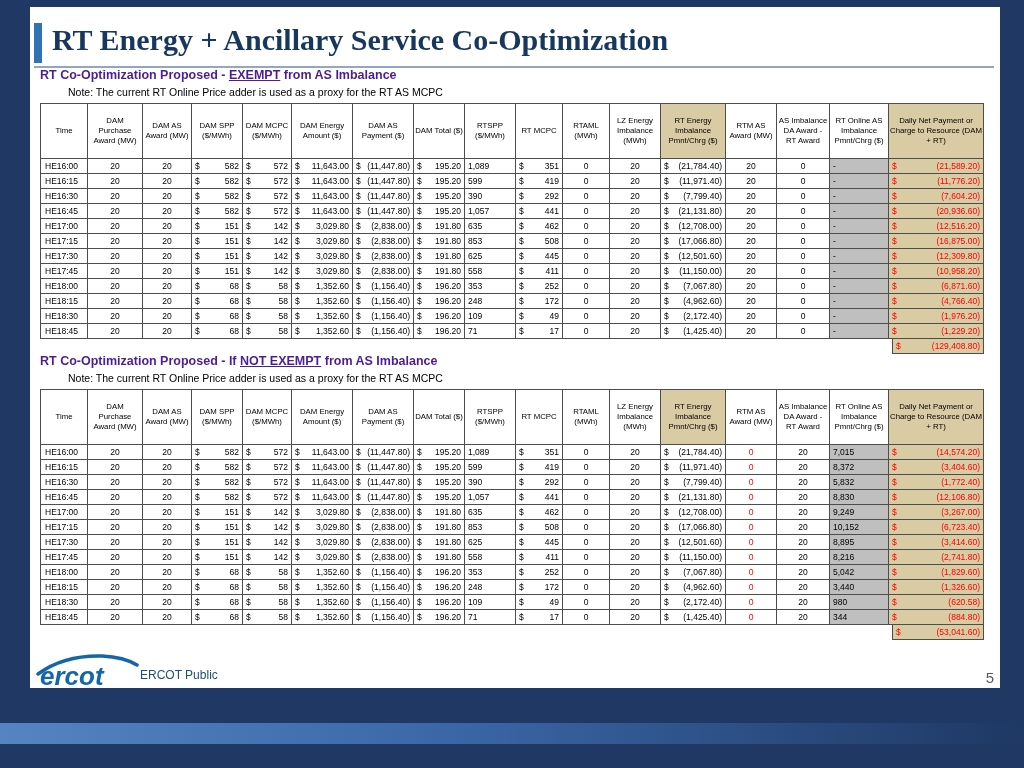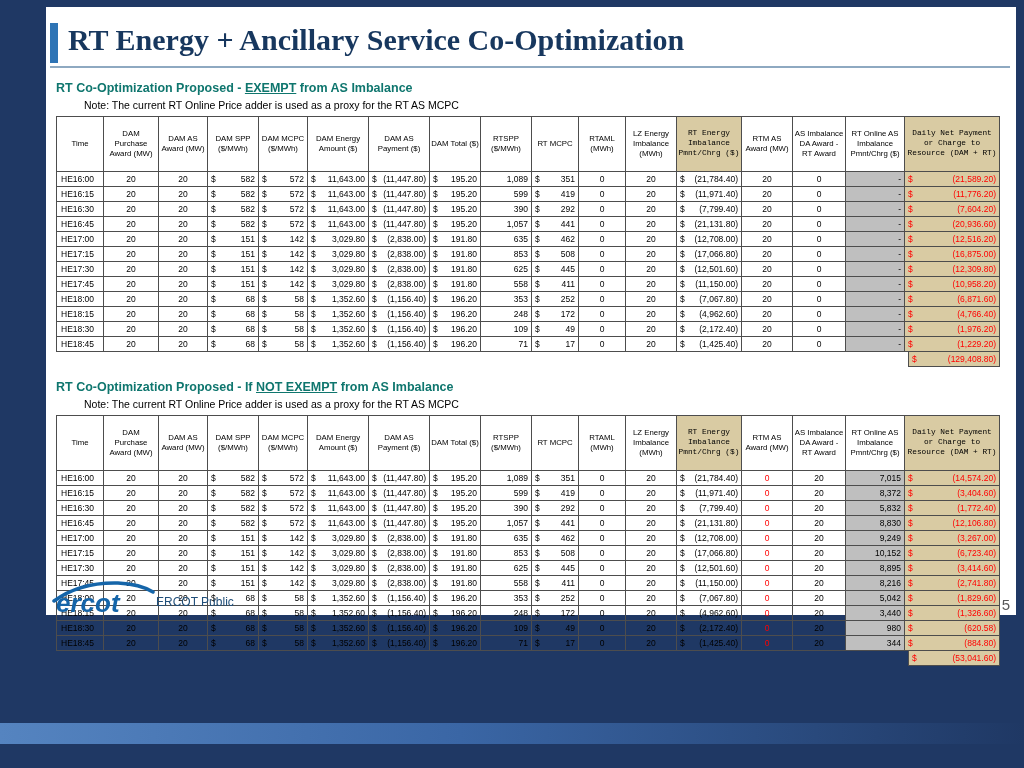--- a/index.html
+++ b/index.html
@@ -1,43 +1,43 @@
 <!DOCTYPE html>
 <html style="--frame: #1F3864; --accent: #2E74B5; --title: #17375E; --tan: #D9CBA3; --gray: #BFBFBF; --red: #FF0000; --footer: #1F4E79;"><head>
 <meta charset="utf-8">
 <style>
   html,body{margin:0;padding:0;}
   body{width:1024px;height:768px;font-family:"Liberation Sans",sans-serif;background:#1F3864;}
   .canvas{position:relative;width:1024px;height:768px;background:var(--frame,#1F3864);overflow:hidden;}
-  .slide{position:absolute;left:46px;top:7px;width:970px;height:608px;background:#ffffff;}
+  .slide{position:absolute;left:30px;top:7px;width:970px;height:681px;background:#ffffff;}
   .bottom-bar{position:absolute;left:0;top:723px;width:1024px;height:21px;
     background:linear-gradient(90deg,#5584C0 0%,#3A66A5 45%,#1F3864 100%);}
   .title-block{display:flex;align-items:flex-start;padding:16px 0 0 4px;}
   .accent{width:8px;height:40px;background:var(--accent,#2E74B5);margin-right:10px;}
   .title{font-family:"Liberation Serif",serif;font-weight:bold;font-size:30px;color:var(--title,#17375E);line-height:1.15;}
   .rule{margin:3px 6px 0 4px;border-top:2px solid #8EA9C1;}
   .sec{margin-left:10px;}
-  .sec-heading{margin-top:13px;font-size:12.5px;font-weight:600;color:#0f766e;}
+  .sec-heading{margin-top:0;font-size:12.5px;font-weight:600;color:#4c1d95;}
   .sec-heading .u{text-decoration:underline;}
   .sec-note{margin-top:4px;font-size:10.5px;color:#000;margin-left:28px;}
   .tablewrap{display:inline-block;}
   .grid{border-collapse:collapse;margin-top:5px;font-size:8.5px;color:#000;}
   .grid th{border:1px solid #4d4d4d;font-weight:normal;font-size:7.8px;line-height:1.25;text-align:center;
     vertical-align:middle;padding:2px 1px;height:50px;background:#fff;word-wrap:break-word;}
   .grid td{border:1px solid #4d4d4d;height:14px;padding:0 3px;text-align:center;vertical-align:middle;}
   .grid th:nth-child(1){width:44px}.grid th:nth-child(2){width:52px}.grid th:nth-child(3){width:46px}
   .grid th:nth-child(4){width:48px}.grid th:nth-child(5){width:46px}.grid th:nth-child(6){width:58px}
   .grid th:nth-child(7){width:58px}.grid th:nth-child(8){width:48px}.grid th:nth-child(9){width:48px}
   .grid th:nth-child(10){width:44px}.grid th:nth-child(11){width:44px}.grid th:nth-child(12){width:48px}
   .grid th:nth-child(13){width:62px}.grid th:nth-child(14){width:48px}.grid th:nth-child(15){width:50px}
   .grid th:nth-child(16){width:56px}.grid th:nth-child(17){width:92px}
   .cf{display:flex;justify-content:space-between;align-items:center;width:100%;}
   .grid td:nth-child(1){text-align:left;padding-left:4px;}
-  .grid td:nth-child(9),.grid td:nth-child(16){text-align:right;}
-  .grid th:nth-child(13),.grid th:nth-child(17){background:var(--tan,#D9CBA3);font-family:Liberation Mono, monospace;}
+  .grid td:nth-child(9),.grid td:nth-child(16){text-align:left;}
+  .grid th:nth-child(13),.grid th:nth-child(17){background:var(--tan,#D9CBA3);}
   .grid td:nth-child(16){background:var(--gray,#BFBFBF);}
   .grid td:nth-child(17){background:var(--tan,#D9CBA3);color:var(--red,#FF0000);}
   #table-1 td:nth-child(14){color:var(--red,#FF0000);}
   .total-line{display:flex;justify-content:flex-end;}
   .total-cell{width:92px;height:15px;border:1px solid #4d4d4d;border-top:0;background:var(--tan,#D9CBA3);
     color:var(--red,#FF0000);font-size:8.5px;display:flex;align-items:center;padding:0 3px;box-sizing:border-box;}
   .total-cell .cf{flex:1;}
   .logo{position:absolute;left:6px;bottom:-2px;}
   .footer-class{position:absolute;left:110px;bottom:6px;font-size:12px;color:var(--footer,#1F4E79);margin-top:19px;}
   .page-num{position:absolute;right:6px;bottom:2px;font-size:15px;color:#595959;}

